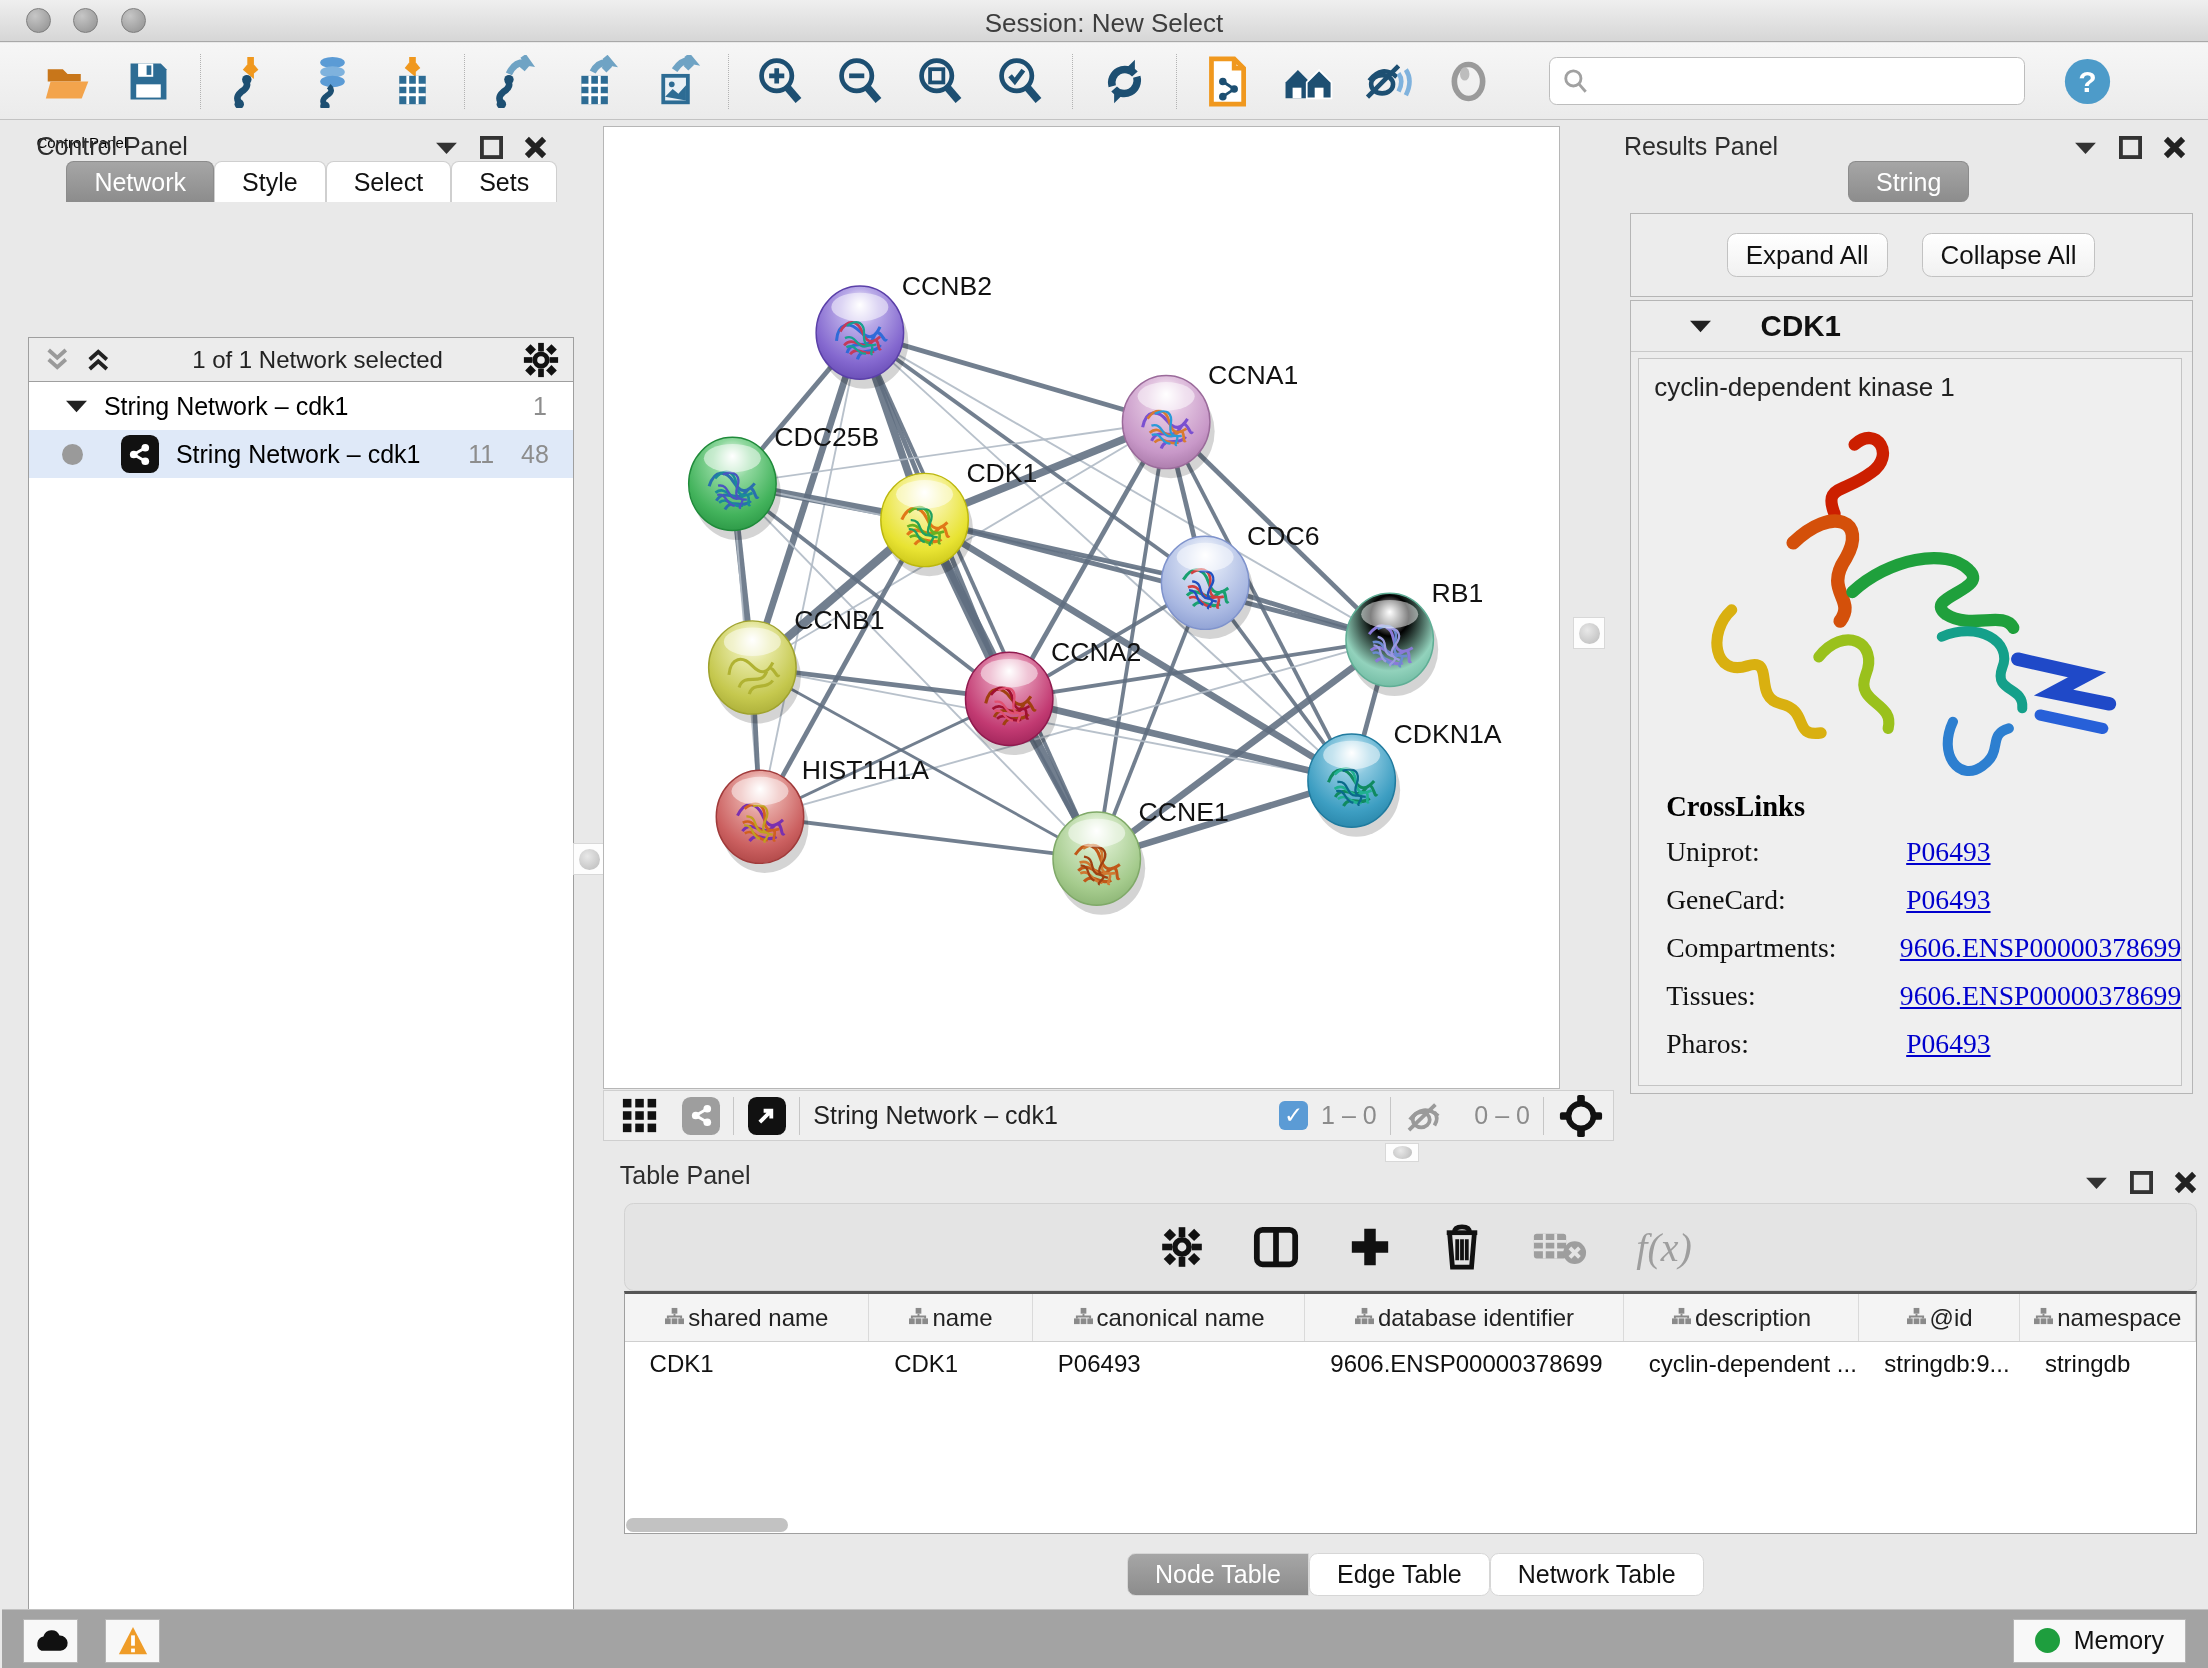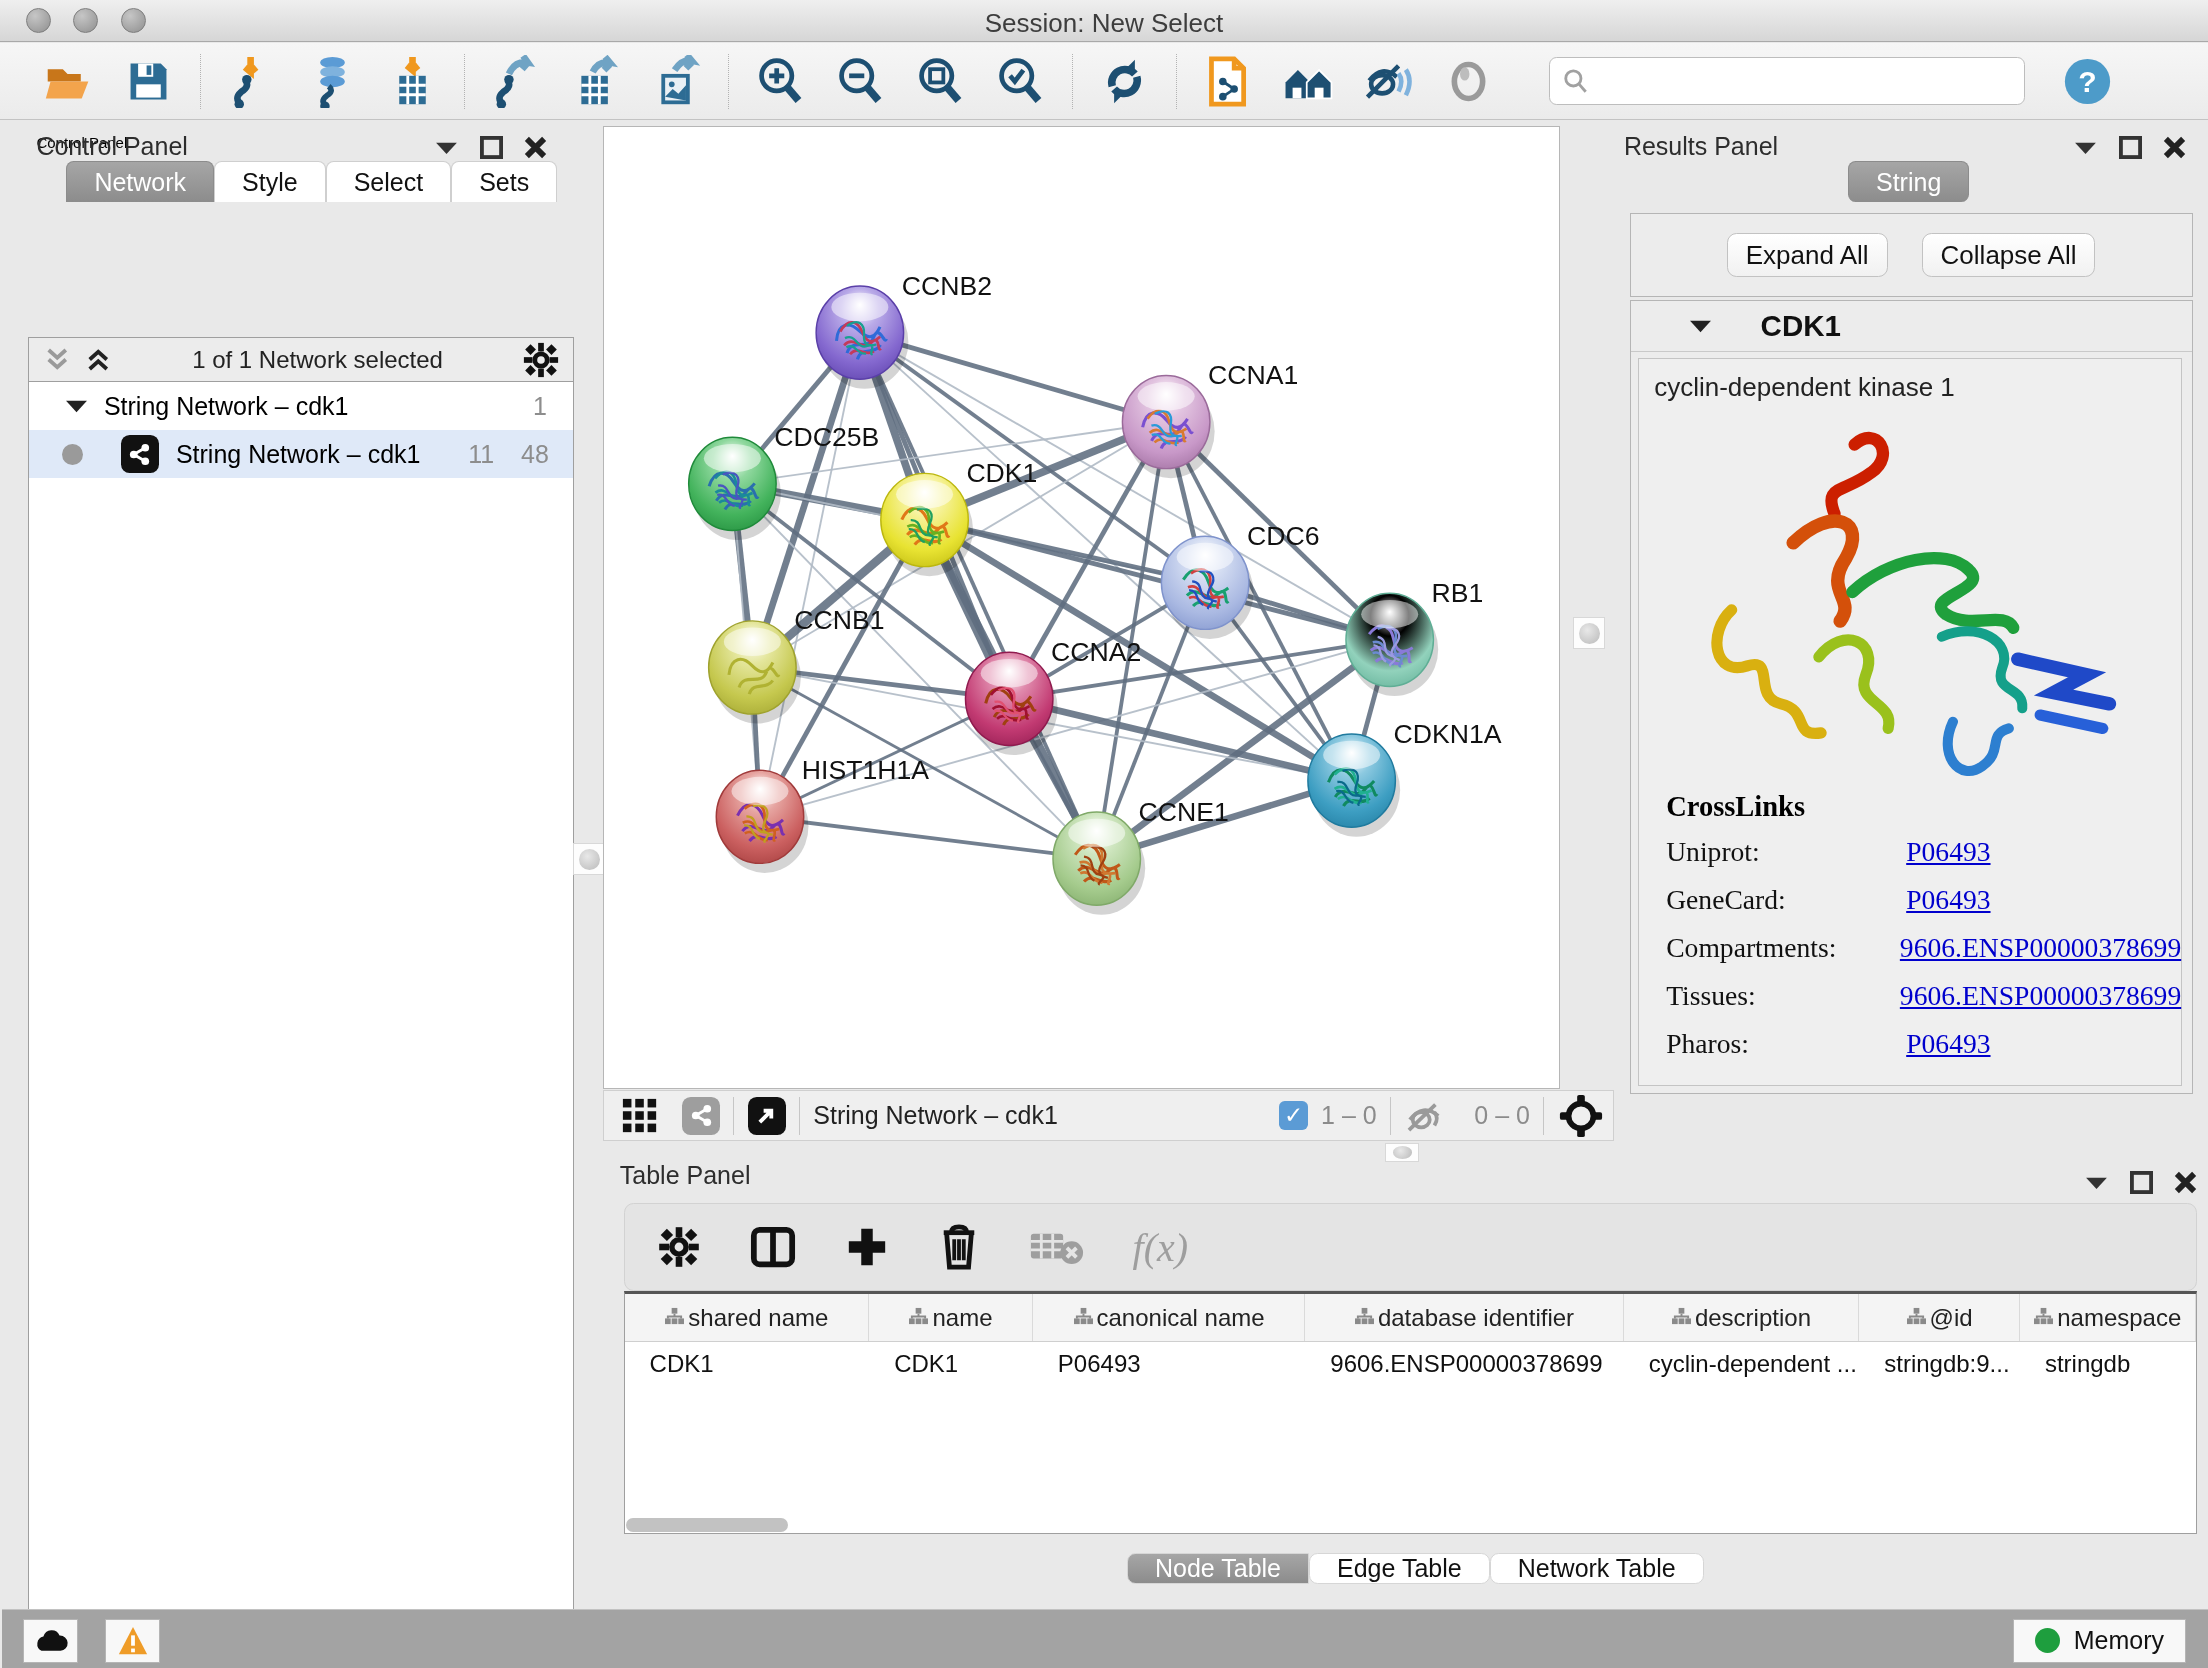--- a/index.html
+++ b/index.html
@@ -59,29 +59,29 @@
   #rp-inner { position:absolute; left:7.6px; top:57px; width:544px; height:728px; border:1px solid #c4c4c4; background:#efefef; }
   #rp-desc { font-size:26px; color:#222; padding:13.3px 0 0 15px; font-family:"Liberation Sans",sans-serif; }
   #crosslinks { font-family:"Liberation Serif",serif; padding-left:27px; }
   #crosslinks h3 { font-size:28.5px; margin-bottom:13.3px; }
   .cl-row { display:flex; font-size:27.6px; margin-bottom:16px;align-items:flex-end; }
   .cl-row .lbl { width:240px; color:#111; }
   .cl-row a { color:#0000cd; text-decoration:underline; }
 
   
   #table-panel { left:615px; top:1158px; width:1593px; height:437px; }
-  #tp-toolbar { position:absolute; left:8.6px; top:45px; width:1573px; height:88px; background:#e4e4e4; border:1px solid #d2d2d2; border-radius:9.5px; display:flex; align-items:center; gap:49px; padding-left:32px; }
+  #tp-toolbar { position:absolute; left:8.6px; top:45px; width:1573px; height:88px; background:#e4e4e4; border:1px solid #d2d2d2; border-radius:9.5px; display:flex; align-items:center; gap:49px; padding-left:32px;justify-content:center; }
   #tp-table { position:absolute; left:8.6px; top:133px; width:1573px; height:243px; background:#fff; border:1px solid #9f9f9f; border-top:3.8px solid #555; overflow:hidden; }
   #tp-head { display:flex; height:48px; background:#f4f4f4; border-bottom:1.9px solid #cfcfcf; }
   .th { display:flex; align-items:center; justify-content:center; gap:3px; font-size:24px; color:#222; border-right:1px solid #dadada; overflow:hidden; white-space:nowrap; }
   #tp-row { display:flex; height:44px; }
   .td { font-size:24px; color:#111; padding-left:25px; display:flex; align-items:center; overflow:hidden; white-space:nowrap; }
   #hscroll { position:absolute; left:11.4px; top:360px; width:162px; height:14.3px; border-radius:7.6px; background:#c2c2c2; }
   #tp-tabs { position:absolute; left:512px; top:395px; display:flex; }
-  #tp-tabs .tab { border-radius:8.6px; height:31px; border:1px solid #d6d6d6; }
+  #tp-tabs .tab { border-radius:8.6px; height:43px; border:1px solid #d6d6d6; }
   #tp-tabs .tab.sel { border-radius:8.6px 0 0 8.6px; }
 
   
   #bottom-bar { left:2px; top:1609px; width:2208px; height:59px; background:#a3a3a3; border-top:1px solid #c2c2c2; }
   .sb-btn { position:absolute; top:8.6px; width:55px; height:44px; background:#f8f8f8; border:1px solid #b5b5b5; display:flex; align-items:center; justify-content:center; }
   #memory-btn { position:absolute; right:24px; top:8.6px; height:44px; background:#f8f8f8; border:1px solid #b5b5b5; display:flex; align-items:center; gap:13.3px; padding:0 21px; font-size:25px; color:#111; }
   #memory-dot { width:25px; height:25px; border-radius:50%; background:#1e9e3e; }
 
   svg text { font-family:"Liberation Sans",sans-serif; }
 </style>

